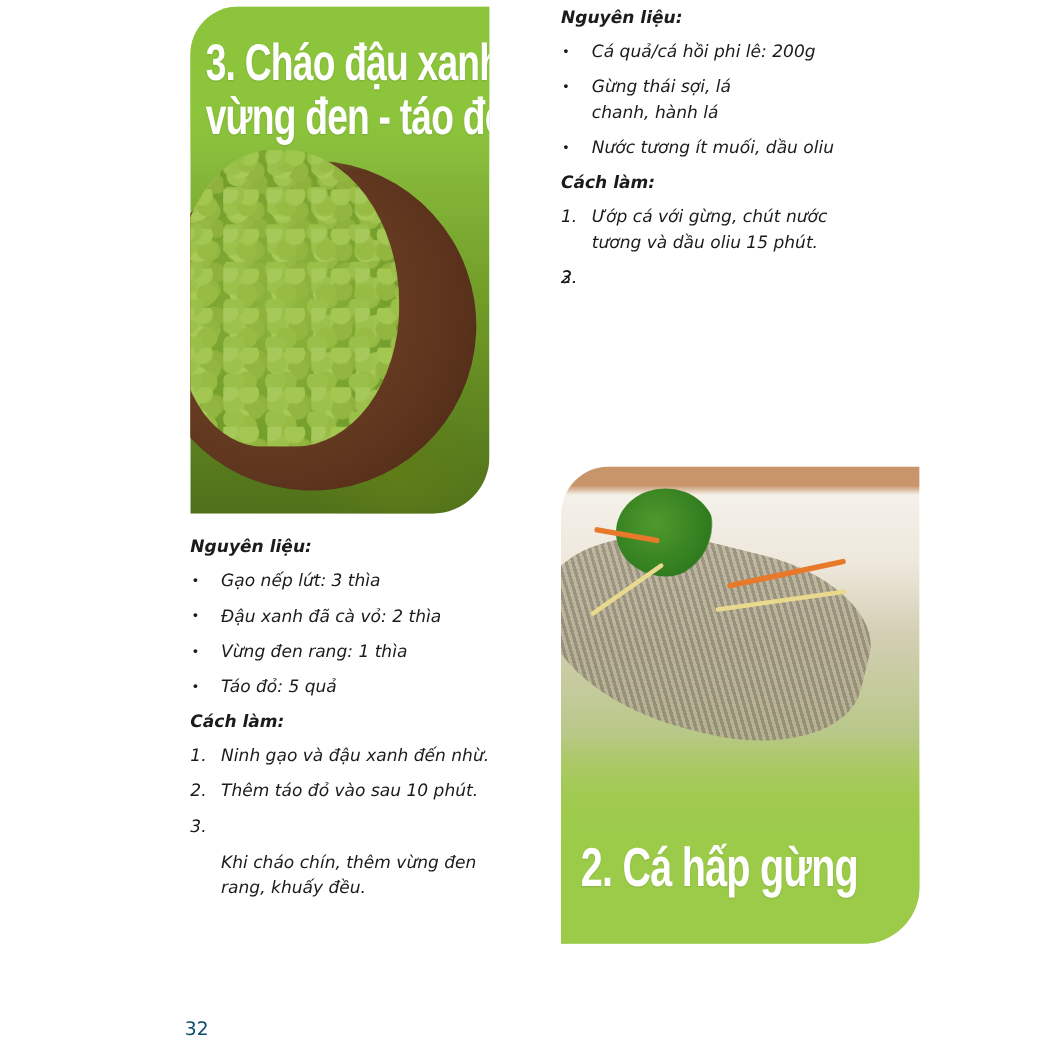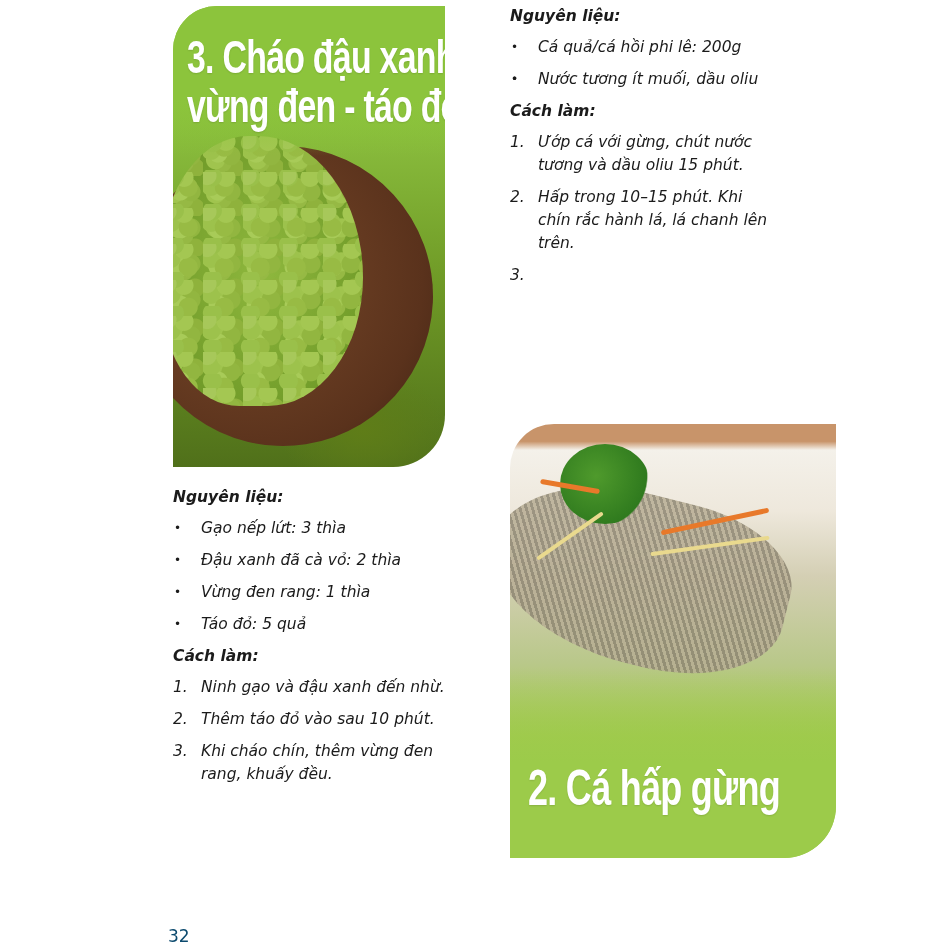--- a/index.html
+++ b/index.html
@@ -80,27 +80,27 @@
   <div class="title title-beans">
     <div>3. Cháo đậu xanh</div>
     <div>vừng đen - táo đỏ</div>
   </div>
 </div>
 
 <div class="section right-col">
   <h3>Nguyên liệu:</h3>
   <ul class="bullet">
     <li><span class="marker">•</span><span>Cá quả/cá hồi phi lê: 200g</span></li>
-    <li><span class="marker">•</span></li>
+    <li><span class="marker">•</span><span style="display:inline-block;width:150px;">Gừng thái sợi, lá chanh, hành lá</span></li>
     <li><span class="marker">•</span><span>Nước tương ít muối, dầu oliu</span></li>
   </ul>
   <h3 style="margin-top:0">Cách làm:</h3>
   <ol>
     <li><span class="marker">1.</span><span style="display:inline-block;width:235px;">Ướp cá với gừng, chút nước tương và dầu oliu 15 phút.</span></li>
-    <li><span class="marker">2.</span><span style="display:inline-block;width:240px;">Hấp trong 10–15 phút. Khi chín rắc hành lá, lá chanh lên trên.</span></li>
+    <li><span class="marker">2.</span></li>
     <li><span class="marker">3.</span></li>
   </ol>
 </div>
 
 <div class="panel panel-fish">
   <div class="fish-bg"></div>
   <div class="fish-body"></div>
   <div class="fish-herb"></div>
   <div class="fish-carrot" style="left:30px;top:60px;width:60px;transform:rotate(10deg);"></div>
   <div class="fish-carrot" style="left:150px;top:95px;width:110px;transform:rotate(-12deg);"></div>
@@ -115,17 +115,17 @@
   <ul class="bullet">
     <li><span class="marker">•</span><span>Gạo nếp lứt: 3 thìa</span></li>
     <li><span class="marker">•</span><span>Đậu xanh đã cà vỏ: 2 thìa</span></li>
     <li><span class="marker">•</span><span>Vừng đen rang: 1 thìa</span></li>
     <li><span class="marker">•</span><span>Táo đỏ: 5 quả</span></li>
   </ul>
   <h3>Cách làm:</h3>
   <ol>
     <li><span class="marker">1.</span><span>Ninh gạo và đậu xanh đến nhừ.</span></li>
     <li><span class="marker">2.</span><span>Thêm táo đỏ vào sau 10 phút.</span></li>
-    <li><span class="marker">3.</span><span style="display:inline-block;width:245px;">Khi cháo chín, thêm vừng đen rang, khuấy đều.</span></li>
+    <li><span class="marker">3.</span><span style="display:inline-block;width:245px;margin-top:33px;">Khi cháo chín, thêm vừng đen rang, khuấy đều.</span></li>
   </ol>
 </div>
 
 <div class="page-number">32</div>
 
 </body></html>

